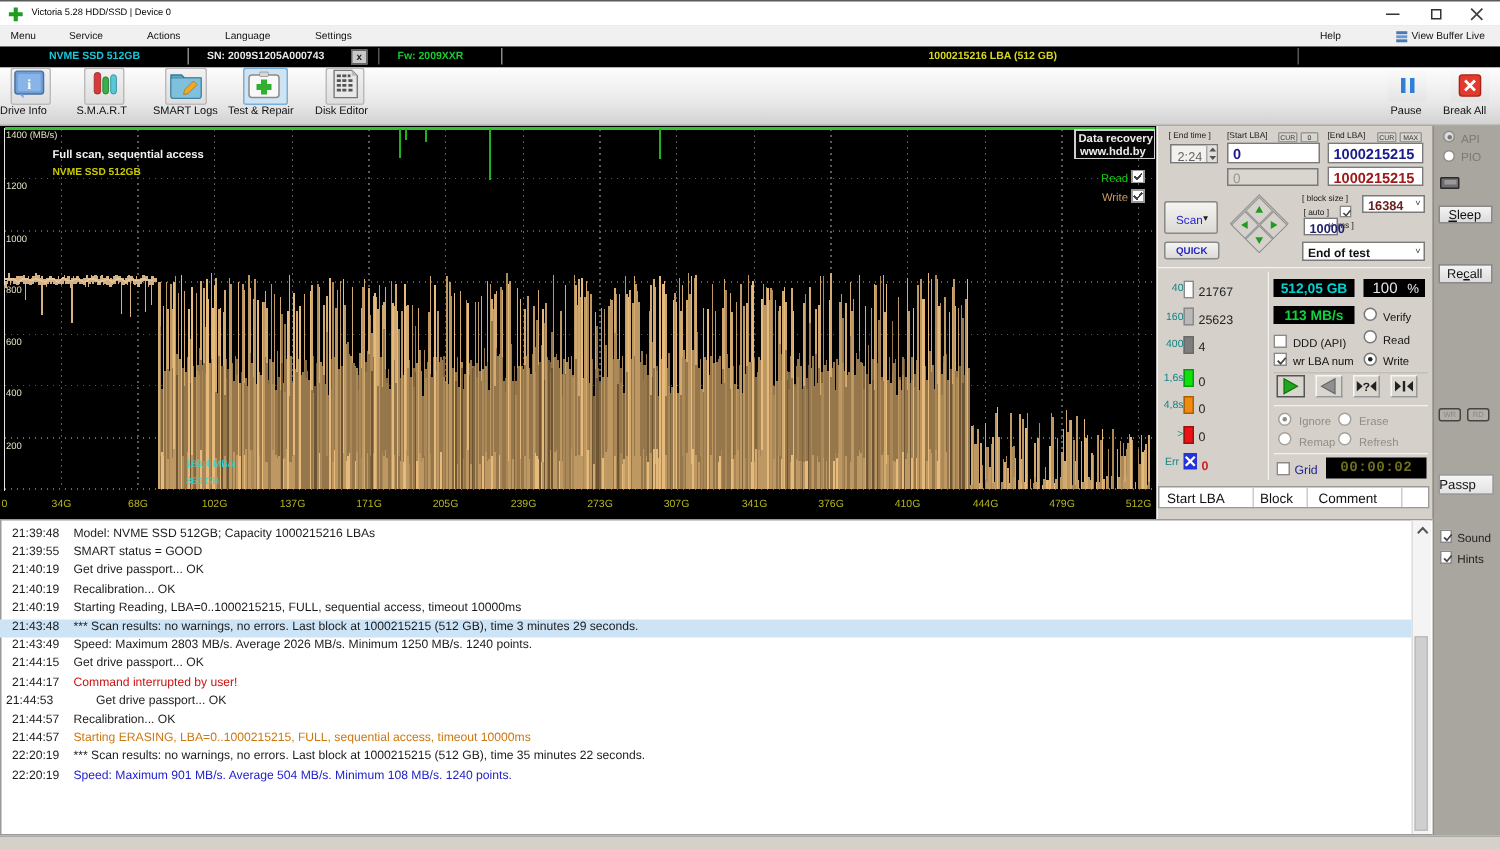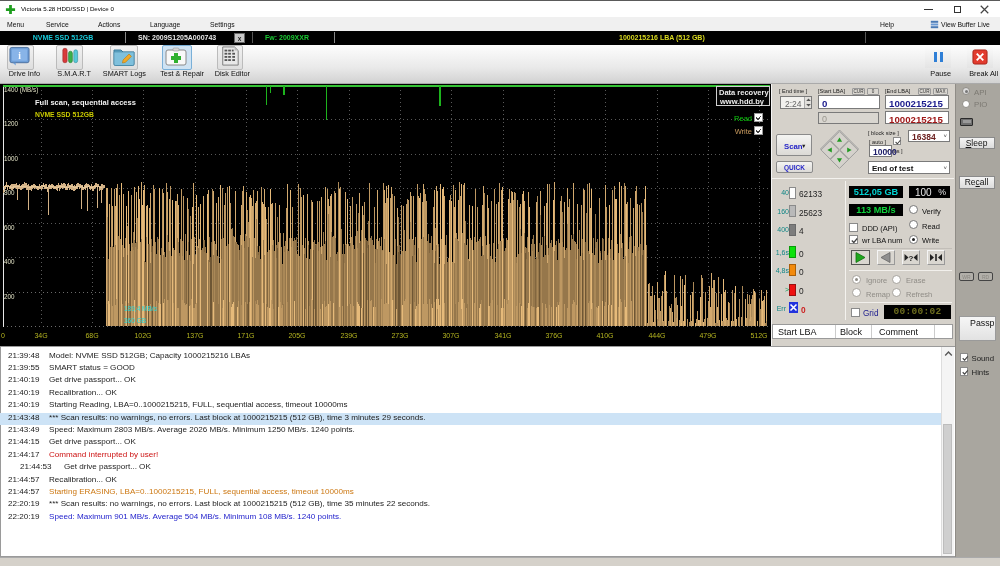--- a/index.html
+++ b/index.html
@@ -6,21 +6,21 @@
 .ab{position:absolute}
 .tb{background:#fff;border:1px solid #7a7a7a}
 .btn{background:linear-gradient(#f4f4f2,#dcdad6);border:1px solid #8a8a8a;border-radius:2px}
 .lbl{font-size:5.6px;color:#1a1a1a;white-space:nowrap}
 .mini{background:#d9d6d0;border:1px solid #999;border-radius:1px;font-size:4.6px;text-align:center;color:#333;line-height:5.5px}
 .chk{width:9px;height:9px;background:#fff;border:1px solid #8a8a8a;position:absolute}
 .chk svg{position:absolute;left:0;top:0}
 .rad{width:9px;height:9px;background:#fff;border:1px solid #777;border-radius:50%;position:absolute}
 .rdot{position:absolute;left:2.2px;top:2.2px;width:3.2px;height:3.2px;border-radius:50%;background:#222}
 .lcd{background:#000;position:absolute;display:flex;align-items:center}
-.tl{font-size:7.3px;text-align:right;white-space:nowrap}
+.tl{font-size:7.3px;text-align:left;white-space:nowrap}
 </style></head>
 <body>
 
 <div class="ab" style="left:0;top:0;width:1000px;height:17px;background:#fff;border-top:1px solid #5a5a5a"></div>
 <svg class="ab" style="left:5px;top:4px" width="11" height="11" viewBox="0 0 12 12">
     <path d="M4.5 1h3v3.5H11v3H7.5V11h-3V7.5H1v-3h3.5z" fill="#1e9e1e"></path>
   </svg>
 <div class="ab" style="left:21px;top:5px;font-size:6.2px;color:#000">Victoria 5.28 HDD/SSD | Device 0</div>
 <div class="ab" style="left:924px;top:8.8px;width:9px;height:1.3px;background:#333"></div>
 <div class="ab" style="left:953.5px;top:5.5px;width:7.5px;height:7.5px;border:1.3px solid #333"></div>
@@ -221,21 +221,21 @@
     <span style="position:absolute;left:3px;top:2px;font-size:9.7px;font-weight:bold;color:#1a1a8c">1000215215</span>
   </div>
 <div class="ab tb" style="left:818px;top:111.5px;width:61px;height:12.5px;background:#d9d6d0">
     <span style="position:absolute;left:3px;top:1px;font-size:9px;color:#9a978f">0</span>
   </div>
 <div class="ab tb" style="left:885px;top:111px;width:64px;height:13px">
     <span style="position:absolute;left:3px;top:1.5px;font-size:9.7px;font-weight:bold;color:#a01818">1000215215</span>
   </div>
 
 <div class="ab btn" style="left:776px;top:134px;width:36px;height:22px">
-    <span style="position:absolute;left:7px;top:6.5px;font-size:7.8px;font-weight:bold;color:#2525c8">Scan</span>
+    <span style="position:absolute;left:7px;top:6.5px;font-size:7.8px;font-weight:normal;color:#2525c8">Scan</span>
     <span style="position:absolute;right:4.5px;top:7.5px;font-size:5.5px;color:#222">▼</span>
   </div>
 <svg class="ab" style="left:817px;top:128px" width="45" height="43" viewBox="0 0 45 43">
 <path d="M22.5 2L41.5 21 22.5 40 3.5 21z" fill="#d7d4ce" stroke="#9a9a9a"></path>
 <g stroke="#8f8f8f" stroke-width=".7" fill="#d5d2cc">
 <path d="M22.5 3.6L31.4 12.5 22.5 21.4 13.6 12.5z"></path>
 <path d="M13 13.1L21.9 22 13 30.9 4.1 22z"></path>
 <path d="M32 13.1L40.9 22 32 30.9 23.1 22z"></path>
 <path d="M22.5 22.6L31.4 31.5 22.5 40.4 13.6 31.5z"></path>
 </g>
@@ -268,21 +268,21 @@
   </div>
 <div class="ab tb" style="left:868px;top:161px;width:82px;height:12.5px">
     <span style="position:absolute;left:3px;top:1.5px;font-size:8px;font-weight:bold;color:#111">End of test</span>
     <span style="position:absolute;right:2px;top:2.5px;font-size:6px;color:#333">˅</span>
   </div>
 <div class="ab" style="left:772px;top:177.5px;width:182px;height:1px;background:#b4b0aa;border-bottom:1px solid #f4f2ee"></div>
 <div class="ab" style="left:845px;top:181px;width:1px;height:139px;background:#b4b0aa;border-right:1px solid #f4f2ee"></div>
 
 <div class="ab" style="left:779px;top:189px;width:10px;text-align:right;font-size:7px;color:#0f8585">40</div>
 <div class="ab" style="left:788.5px;top:186.5px;width:7px;height:12px;background:#fdfdfd;border:1px solid #8a8a8a"></div>
-<div class="ab" style="left:799px;top:189px;font-size:8.3px;color:#222">62133</div>
+<div class="ab" style="left:799px;top:189px;font-size:8.3px;color:#222">21767</div>
 <div class="ab" style="left:774px;top:207.5px;width:15px;text-align:right;font-size:7px;color:#0f8585">160</div>
 <div class="ab" style="left:788.5px;top:205px;width:7px;height:12px;background:#b9b9b9;border:1px solid #8a8a8a"></div>
 <div class="ab" style="left:799px;top:207.5px;font-size:8.3px;color:#222">25623</div>
 <div class="ab" style="left:774px;top:226px;width:15px;text-align:right;font-size:7px;color:#0f8585">400</div>
 <div class="ab" style="left:788.5px;top:223.5px;width:7px;height:12px;background:#7d7d7d;border:1px solid #6a6a6a"></div>
 <div class="ab" style="left:799px;top:226px;font-size:8.3px;color:#222">4</div>
 <div class="ab" style="left:771px;top:248.5px;width:18px;text-align:right;font-size:7px;color:#0f8585">1,6s</div>
 <div class="ab" style="left:788.5px;top:246px;width:7px;height:12px;background:#0de20d;border:1px solid #0a9a0a"></div>
 <div class="ab" style="left:799px;top:248.5px;font-size:8.3px;color:#222">0</div>
 <div class="ab" style="left:771px;top:266.5px;width:18px;text-align:right;font-size:7px;color:#0f8585">4,8s</div>
@@ -379,21 +379,21 @@
 <div class="ab" style="left:974px;top:87.5px;font-size:7.8px;color:#7c7972">API</div>
 <div class="rad" style="left:962px;top:99.5px;width:8px;height:8px;border-color:#8f8c86"></div>
 <div class="ab" style="left:974px;top:100px;font-size:7.8px;color:#7c7972">PIO</div>
 <div class="ab" style="left:960px;top:117.5px;width:13px;height:8px;background:#6f6f6f;border:1px solid #2a2a2a;border-radius:1px">
     <div style="margin:1.5px;height:3px;background:#9a9a9a"></div>
   </div>
 <div class="ab" style="left:958.5px;top:136.5px;width:36px;height:12.5px;background:linear-gradient(#f4f4f4,#dcdcdc);border:1px solid #8a8a8a;text-align:center;font-size:8.5px;line-height:11.5px;color:#111"><span style="text-decoration:underline">S</span>leep</div>
 <div class="ab" style="left:958.5px;top:176px;width:36px;height:12.5px;background:linear-gradient(#f4f4f4,#dcdcdc);border:1px solid #8a8a8a;text-align:center;font-size:8.5px;line-height:11.5px;color:#111">Re<span style="text-decoration:underline">c</span>all</div>
 <div class="ab" style="left:959px;top:272px;width:15px;height:9px;background:#b2afa9;border:1px solid #444;border-radius:2px;font-size:5px;color:#8a8781;text-align:center;line-height:8px">WR</div>
 <div class="ab" style="left:978px;top:272px;width:15px;height:9px;background:#b2afa9;border:1px solid #444;border-radius:2px;font-size:5px;color:#8a8781;text-align:center;line-height:8px">RD</div>
-<div class="ab" style="left:958.5px;top:316px;width:37px;height:25px;background:linear-gradient(#f6f6f6,#e2e2e2);border:1px solid #9a9a9a;text-align:right;font-size:8.8px;line-height:12px;color:#111">Passp</div>
+<div class="ab" style="left:958.5px;top:316px;width:37px;height:14px;background:linear-gradient(#f6f6f6,#e2e2e2);border:1px solid #9a9a9a;text-align:left;font-size:8.8px;line-height:12px;color:#111">Passp</div>
 <div class="chk" style="left:959.5px;top:353px;width:8.5px;height:8.5px">
     <svg width="8.5" height="8.5" viewBox="0 0 9 9">
       <path d="M1.8 4.5l2 2L7.2 2.5" fill="none" stroke="#444" stroke-width="1.2"></path>
     </svg>
   </div>
 <div class="ab" style="left:971.5px;top:353.5px;font-size:7.8px;color:#222">Sound</div>
 <div class="chk" style="left:959.5px;top:367px;width:8.5px;height:8.5px">
     <svg width="8.5" height="8.5" viewBox="0 0 9 9">
       <path d="M1.8 4.5l2 2L7.2 2.5" fill="none" stroke="#444" stroke-width="1.2"></path>
     </svg>
@@ -410,19 +410,19 @@
 <div id="log" class="ab" style="left:0;top:349.5px;width:941px;font-size:8.1px;color:#1c1c1c">
     <div style="height:12.42px;line-height:12.42px;white-space:nowrap"><span style="display:inline-block;width:49px;padding-left:8px">21:39:48</span><span>Model: NVME SSD 512GB; Capacity 1000215216 LBAs</span></div>
     <div style="height:12.42px;line-height:12.42px;white-space:nowrap"><span style="display:inline-block;width:49px;padding-left:8px">21:39:55</span><span>SMART status = GOOD</span></div>
     <div style="height:12.42px;line-height:12.42px;white-space:nowrap"><span style="display:inline-block;width:49px;padding-left:8px">21:40:19</span><span>Get drive passport... OK</span></div>
     <div style="height:12.42px;line-height:12.42px;white-space:nowrap"><span style="display:inline-block;width:49px;padding-left:8px">21:40:19</span><span>Recalibration... OK</span></div>
     <div style="height:12.42px;line-height:12.42px;white-space:nowrap"><span style="display:inline-block;width:49px;padding-left:8px">21:40:19</span><span>Starting Reading, LBA=0..1000215215, FULL, sequential access, timeout 10000ms</span></div>
     <div style="height:12.42px;line-height:12.42px;white-space:nowrap"><span style="display:inline-block;width:49px;padding-left:8px">21:43:48</span><span>*** Scan results: no warnings, no errors. Last block at 1000215215 (512 GB), time 3 minutes 29 seconds.</span></div>
     <div style="height:12.42px;line-height:12.42px;white-space:nowrap"><span style="display:inline-block;width:49px;padding-left:8px">21:43:49</span><span>Speed: Maximum 2803 MB/s. Average 2026 MB/s. Minimum 1250 MB/s. 1240 points.</span></div>
     <div style="height:12.42px;line-height:12.42px;white-space:nowrap"><span style="display:inline-block;width:49px;padding-left:8px">21:44:15</span><span>Get drive passport... OK</span></div>
     <div style="height:12.42px;line-height:12.42px;white-space:nowrap"><span style="display:inline-block;width:49px;padding-left:8px">21:44:17</span><span style="color:#cc1111">Command interrupted by user!</span></div>
-    <div style="height:12.42px;line-height:12.42px;white-space:nowrap"><span style="display:inline-block;width:64px;padding-left:20px">21:44:53</span><span>Get drive passport... OK</span></div>
+    <div style="height:12.42px;line-height:12.42px;white-space:nowrap"><span style="display:inline-block;width:64px;padding-left:4px">21:44:53</span><span>Get drive passport... OK</span></div>
     <div style="height:12.42px;line-height:12.42px;white-space:nowrap"><span style="display:inline-block;width:49px;padding-left:8px">21:44:57</span><span>Recalibration... OK</span></div>
     <div style="height:12.42px;line-height:12.42px;white-space:nowrap"><span style="display:inline-block;width:49px;padding-left:8px">21:44:57</span><span style="color:#cc7711">Starting ERASING, LBA=0..1000215215, FULL, sequential access, timeout 10000ms</span></div>
     <div style="height:12.42px;line-height:12.42px;white-space:nowrap"><span style="display:inline-block;width:49px;padding-left:8px">22:20:19</span><span>*** Scan results: no warnings, no errors. Last block at 1000215215 (512 GB), time 35 minutes 22 seconds.</span></div>
     <div style="height:12.42px;line-height:12.42px;white-space:nowrap"><span style="display:inline-block;width:49px;padding-left:8px">22:20:19</span><span style="color:#2222cc">Speed: Maximum 901 MB/s. Average 504 MB/s. Minimum 108 MB/s. 1240 points.</span></div>
   </div>
 
 <div class="ab" style="left:0;top:557px;width:1000px;height:9px;background:#d5d1ca;border-top:1px solid #aaa"></div>
 </body></html>

